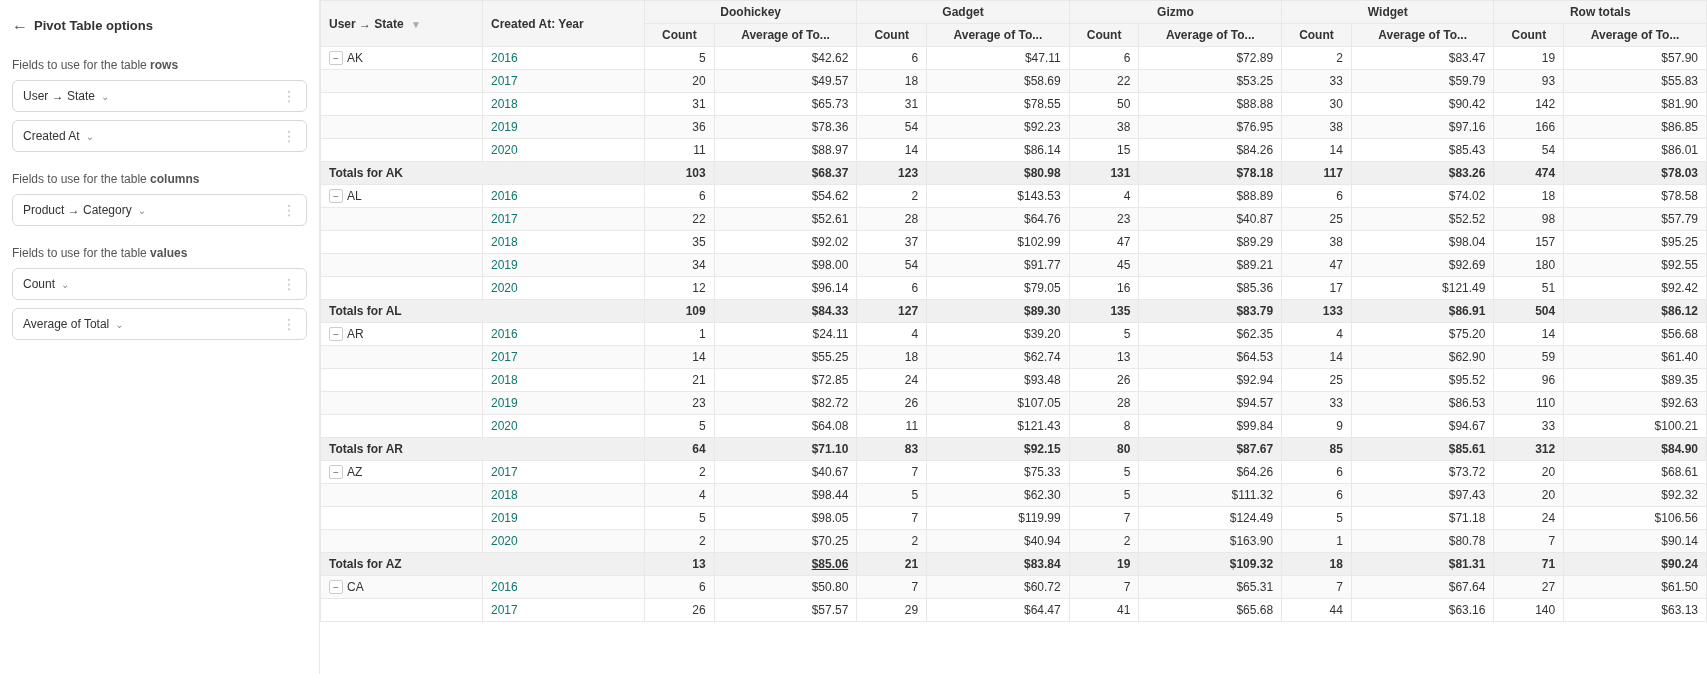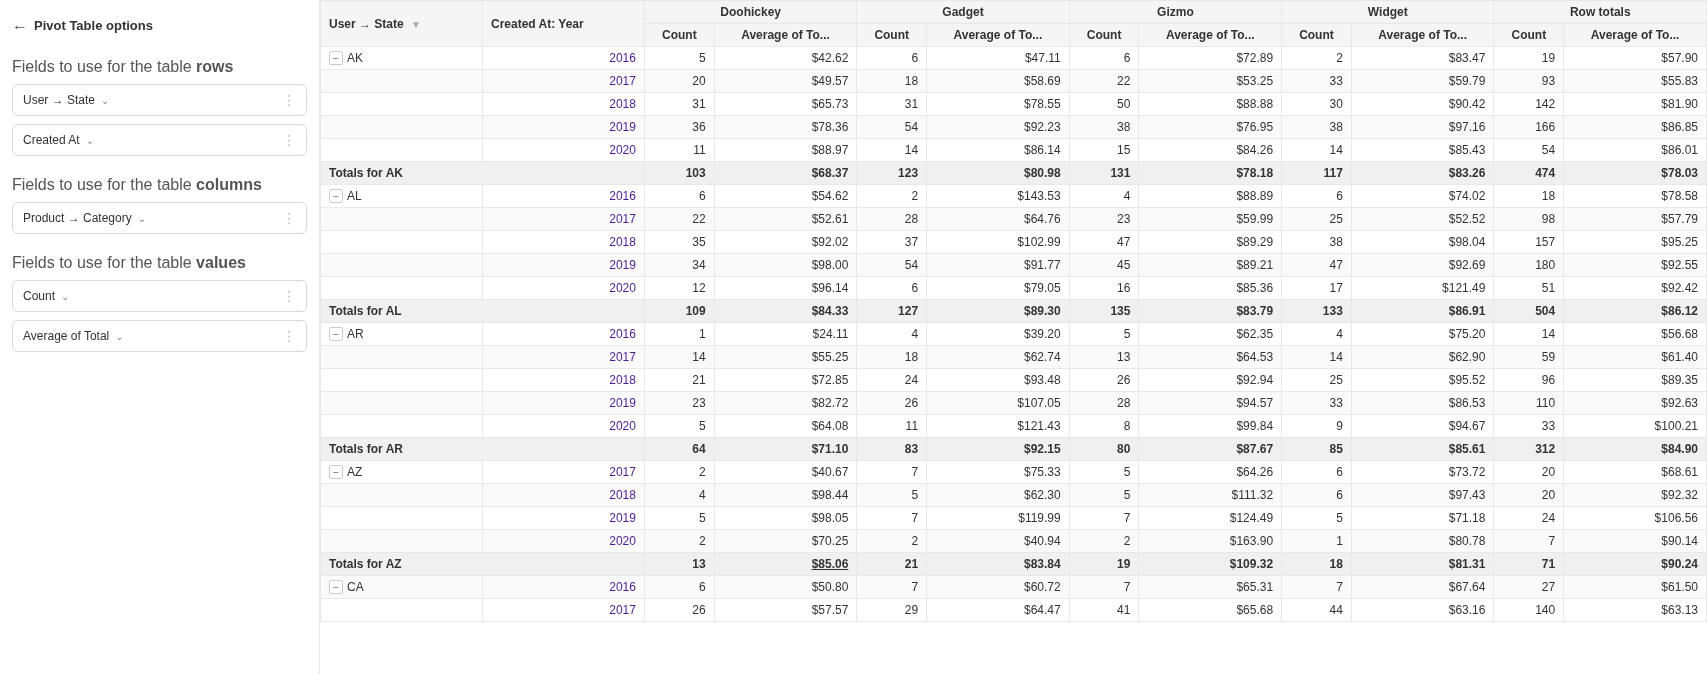--- a/index.html
+++ b/index.html
@@ -22,21 +22,21 @@
       font-weight: 600;
       color: #333;
       margin-bottom: 24px;
       cursor: pointer;
     }
     .back-arrow {
       font-size: 16px;
       color: #555;
     }
     .section-label {
-      font-size: 16px;
+      font-size: 12px;
       color: #555;
       margin-bottom: 8px;
     }
     .section-label strong { font-weight: 700; }
     .field-pill {
       display: flex;
       align-items: center;
       justify-content: space-between;
       border: 1px solid #d9d9d9;
       border-radius: 6px;
@@ -80,21 +80,21 @@
       text-align: center;
       position: sticky;
       top: 0;
       z-index: 2;
     }
     th.row-header {
       text-align: left;
       min-width: 120px;
     }
     td { color: #333; }
-    td.label { color: #4c1d95; text-align: right; }
+    td.label { color: #0f766e; }
     td.num { text-align: right; }
     td.currency { text-align: right; }
     tr.totals-row td {
       background: #f0f0f0;
       font-weight: 700;
     }
     tr:nth-child(even):not(.totals-row) td { background: #fafafa; }
     .state-minus {
       display: inline-flex;
       align-items: center;
@@ -307,21 +307,21 @@
           <td class="currency">$78.58</td>
         </tr>
         <tr>
           <td></td>
           <td class="label">2017</td>
           <td class="num">22</td>
           <td class="currency">$52.61</td>
           <td class="num">28</td>
           <td class="currency">$64.76</td>
           <td class="num">23</td>
-          <td class="currency">$59.99</td>
+          <td class="currency">$40.87</td>
           <td class="num">25</td>
           <td class="currency">$52.52</td>
           <td class="num">98</td>
           <td class="currency">$57.79</td>
         </tr>
         <tr>
           <td></td>
           <td class="label">2018</td>
           <td class="num">35</td>
           <td class="currency">$92.02</td>

